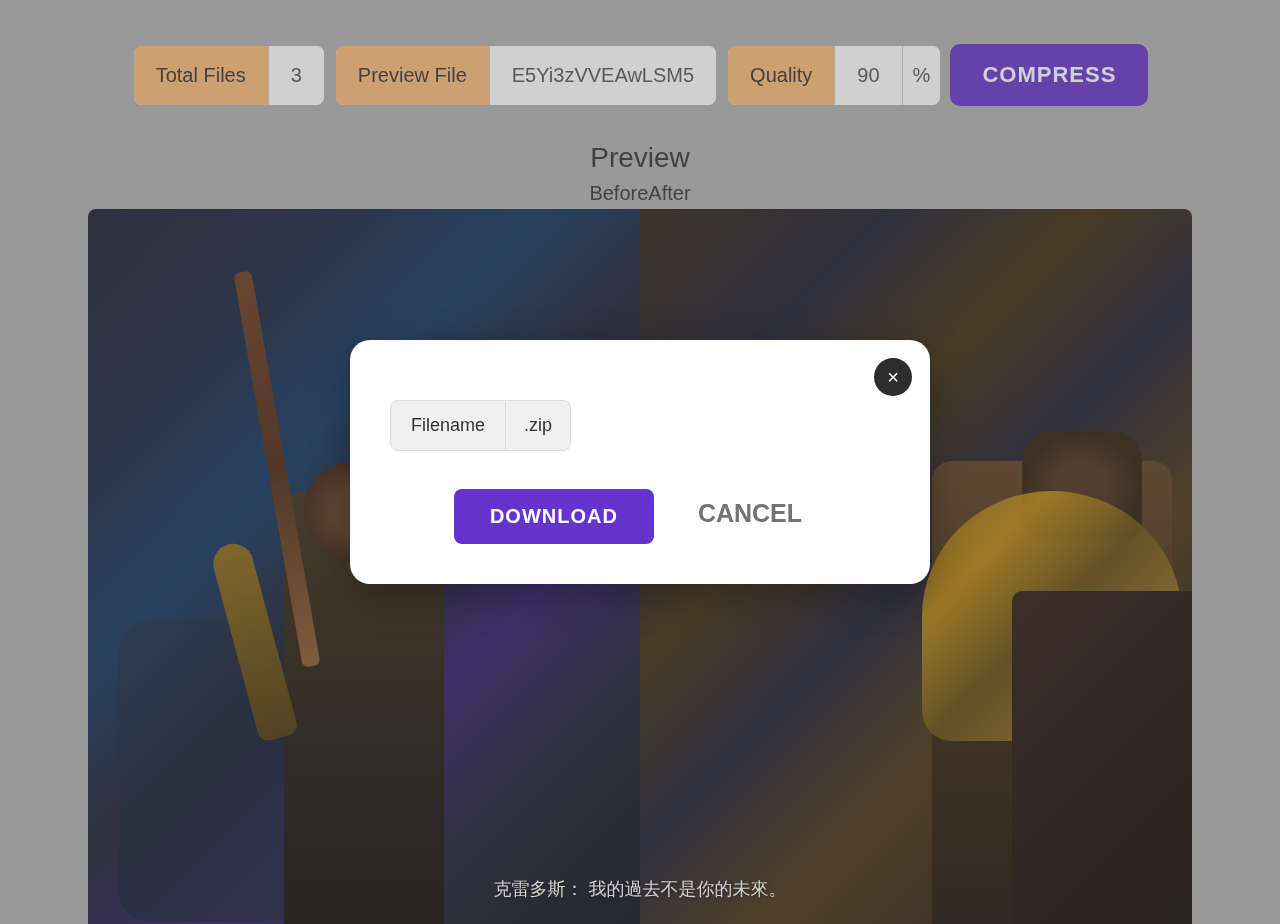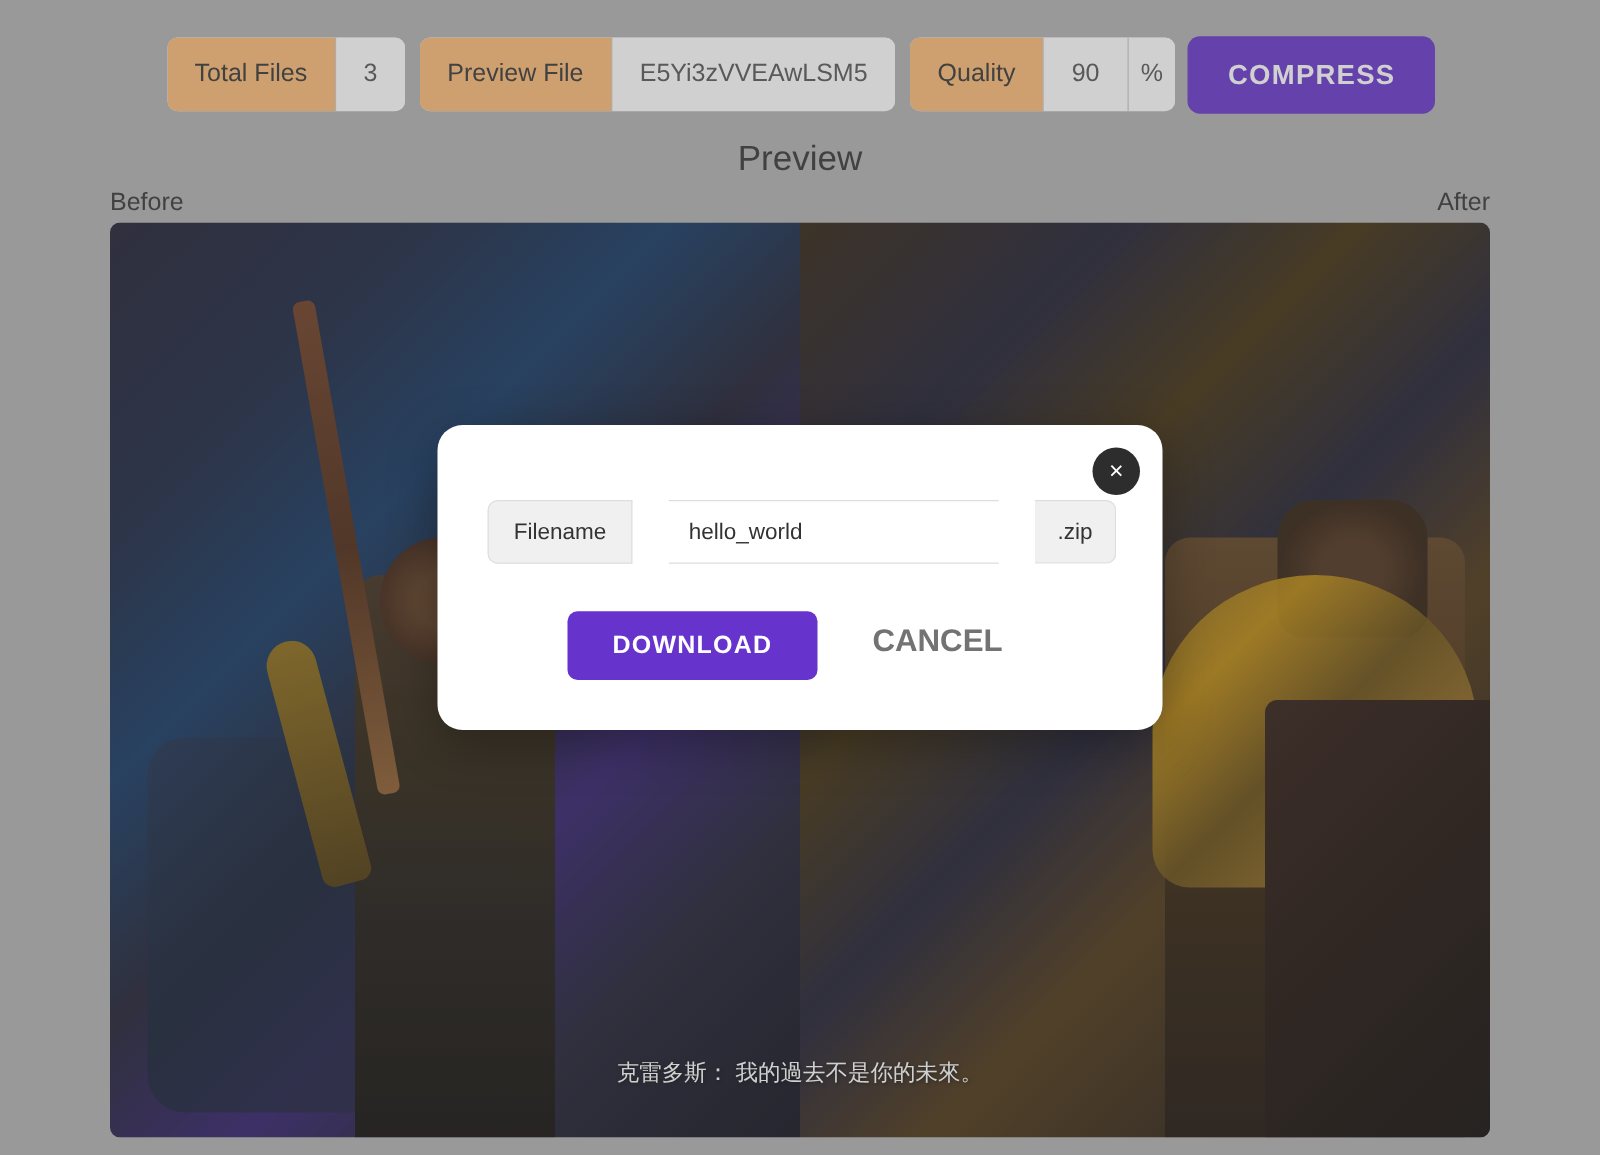--- a/index.html
+++ b/index.html
@@ -61,39 +61,39 @@
     .compress-btn {
       background: #6633cc;
       color: #fff;
       border: none;
       padding: 18px 32px;
       font-size: 22px;
       font-weight: 700;
       letter-spacing: 1px;
       cursor: pointer;
       border-radius: 10px;
-      margin: 0 4px;
+      margin: 16px 4px;
     }
 
     
     .preview-section {
       padding: 0 0 10px;
       text-align: center;
     }
 
     .preview-title {
       font-size: 28px;
       font-weight: 500;
       color: #333;
       margin-bottom: 8px;
     }
 
     .before-after-labels {
       display: flex;
-      justify-content: space-between;
+      justify-content: center;
       padding: 0 88px;
       margin-bottom: 4px;
     }
 
     .before-label, .after-label {
       font-size: 20px;
       color: #333;
     }
 
     
@@ -278,21 +278,20 @@
       align-items: center;
       justify-content: center;
       line-height: 1;
     }
 
     .filename-row {
       display: flex;
       align-items: center;
       margin-bottom: 32px;
       margin-top: 20px;
-      gap: 29px;
     }
 
     .filename-label {
       background: #f0f0f0;
       border: 1px solid #ddd;
       border-radius: 8px 0 0 8px;
       padding: 14px 20px;
       font-size: 18px;
       color: #333;
       white-space: nowrap;
@@ -400,21 +399,20 @@
     <div class="subtitle-text">克雷多斯： 我的過去不是你的未來。</div>
   </div>
 </div>
 
 <div class="modal-overlay">
   <div class="modal">
     <button class="modal-close">×</button>
 
     <div class="filename-row">
       <span class="filename-label">Filename</span>
-      <input class="filename-input" type="text" value="hello_world" style="">
       <span class="filename-ext">.zip</span>
     </div>
 
     <div class="modal-actions">
       <button class="download-btn">DOWNLOAD</button>
       <button class="cancel-btn">CANCEL</button>
     </div>
   </div>
 </div>
 

